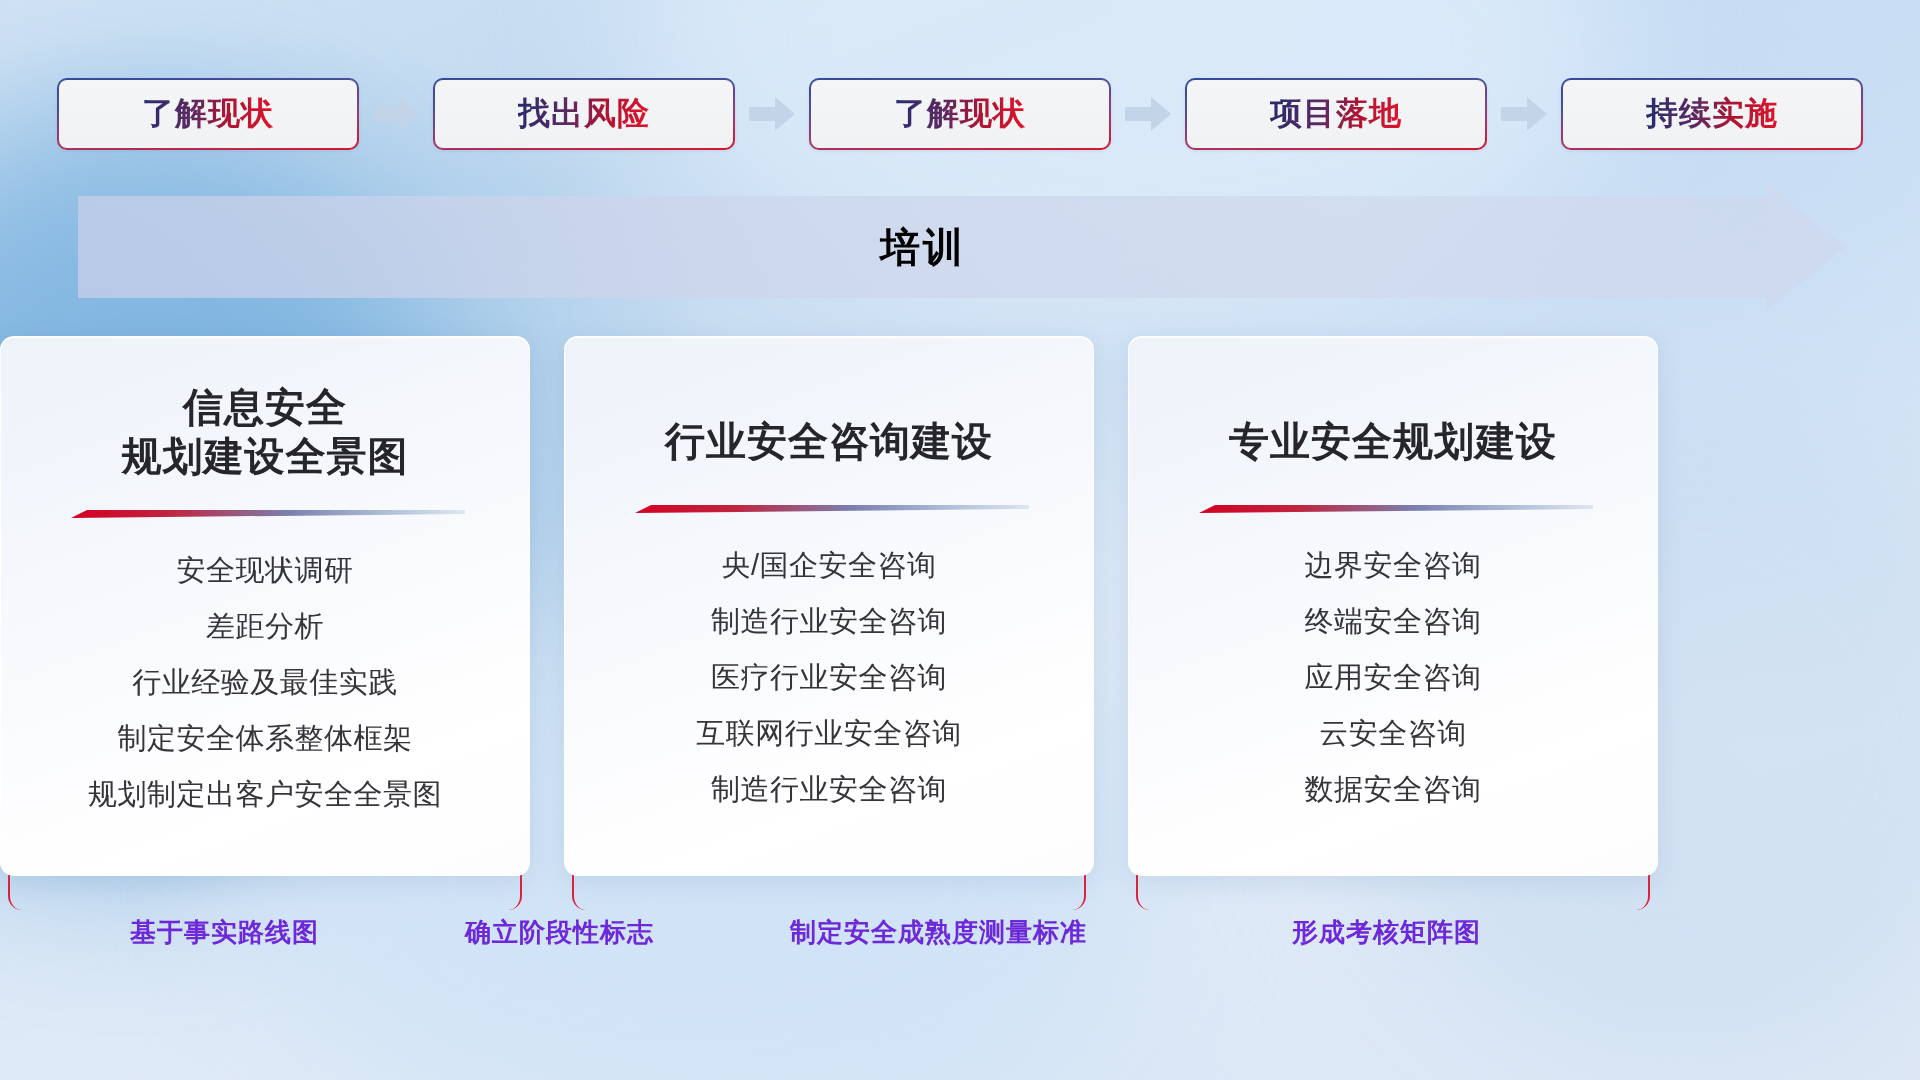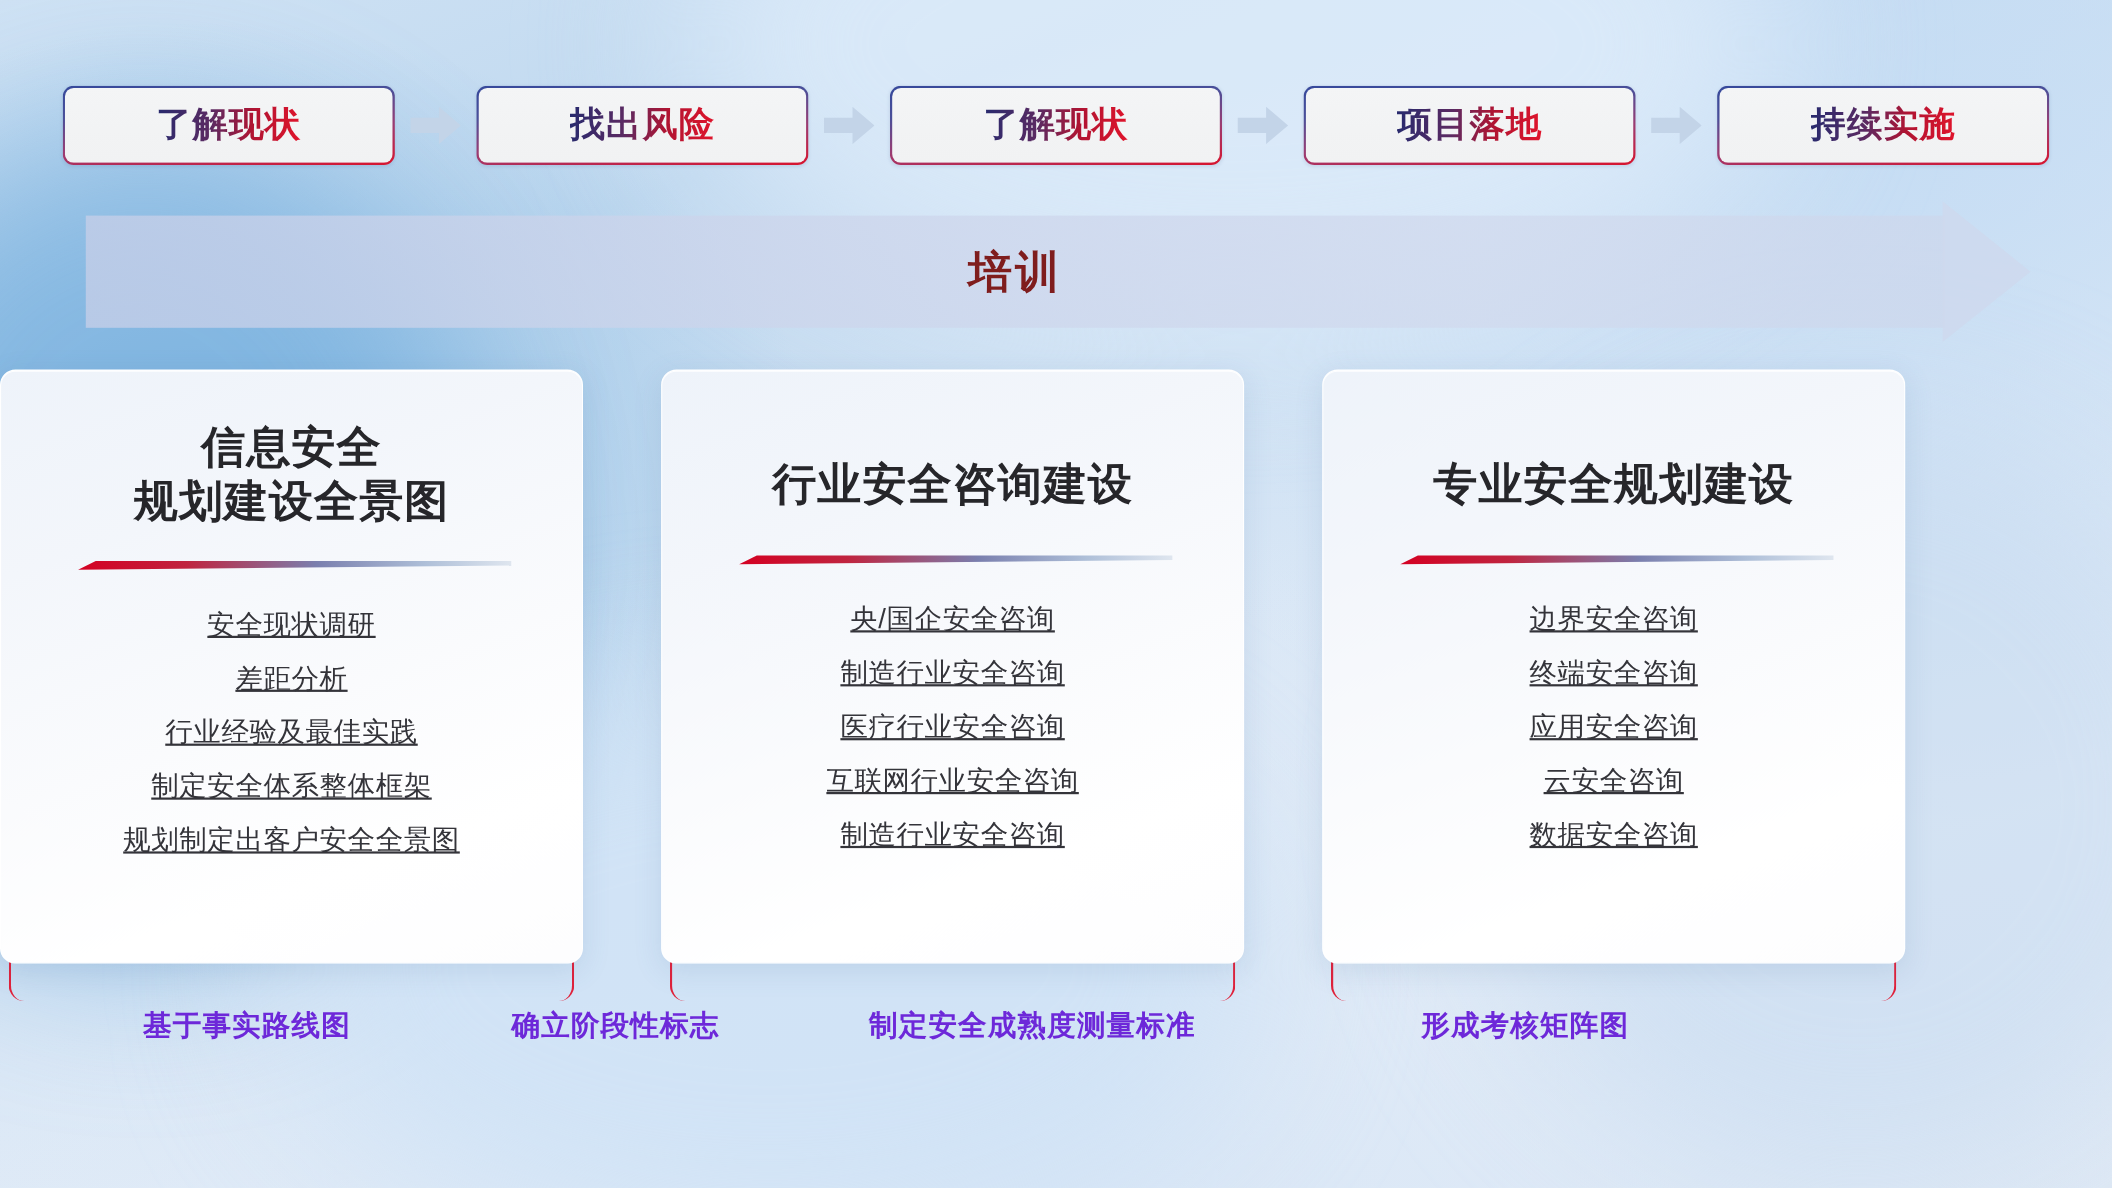--- a/index.html
+++ b/index.html
@@ -75,27 +75,27 @@
   .banner-head {
     position: absolute; right: 0; top: -13px;
     width: 0; height: 0;
     border-top: 64px solid transparent;
     border-bottom: 64px solid transparent;
     border-left: 80px solid rgba(206,216,237,0.78);
   }
   .banner-text {
     position: absolute; left: 0; top: 0; width: 1690px; height: 102px;
     display: flex; align-items: center; justify-content: center;
-    font-size: 40px; font-weight: 700; color: #7f1d1d; letter-spacing: 3px;
+    font-size: 40px; font-weight: 700; color: #000000; letter-spacing: 3px;
   }
 
   
   .cards {
-    position: absolute; left: 0; top: 336px; width: 1732px;
-    display: flex; justify-content: space-between; gap: 34px;
+    position: absolute; left: 0; top: 336px; width: 1892px;
+    display: flex; justify-content: flex-start; gap: 34px;
   }
   .card-wrap { position: relative; width: 530px; }
   .card-redline {
     position: absolute; left: 8px; top: 14px;
     width: 514px; height: 560px;
     border-left: 2px solid #e0213a;
     border-right: 2px solid #e0213a;
     border-radius: 14px;
   }
   .card {
@@ -117,21 +117,21 @@
   .card-divider {
     margin-top: 26px; width: 400px; height: 14px;
     position: relative;
   }
   .card-divider svg { display: block; }
   .card-list {
     margin-top: 30px;
     display: flex; flex-direction: column; align-items: center; gap: 16px;
   }
   .card-list-item {
-    font-size: 25px; color: #34343a; letter-spacing: 0.5px; white-space: nowrap; text-decoration: underline;
+    font-size: 29px; color: #34343a; letter-spacing: 0.5px; white-space: nowrap;
   }
 
   
   .captions { position: absolute; left: 0; top: 915px; width: 1920px; height: 44px; }
   .caption {
     position: absolute; top: 0;
     font-size: 26px; font-weight: 700; color: #6d28d9; letter-spacing: 1px;
     white-space: nowrap;
   }
 </style>

